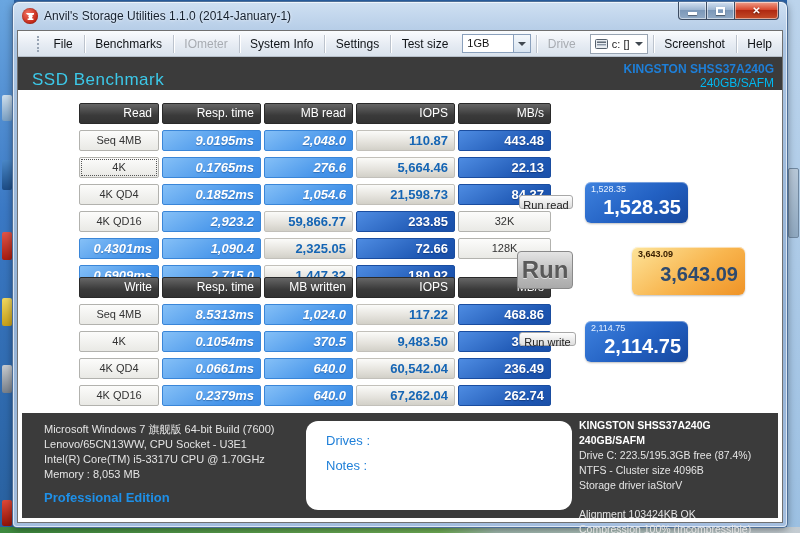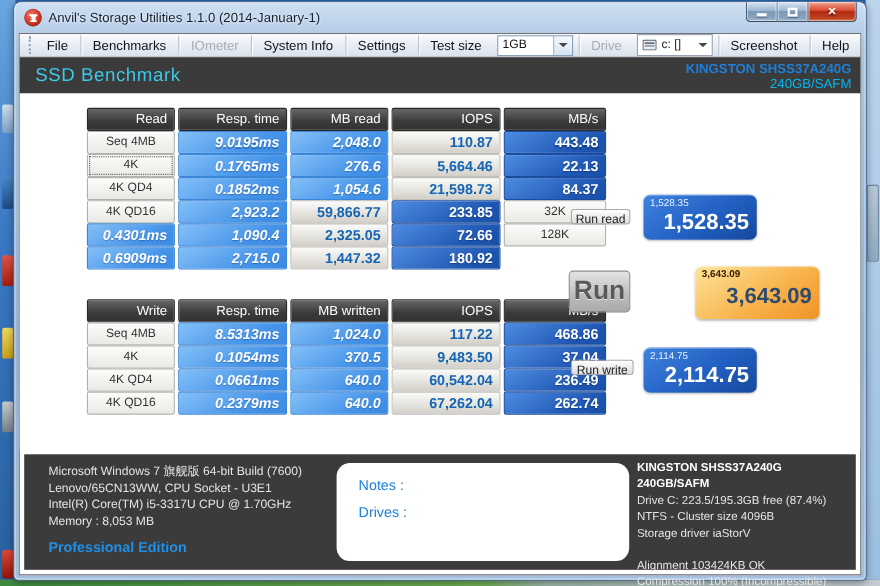--- a/index.html
+++ b/index.html
@@ -38,50 +38,50 @@
   .wbtn.close { width:45px; border-radius:0 0 4px 0; font-weight:bold;
     background:linear-gradient(#f0a08c,#d8482e 45%,#b02a12 50%,#c44c28);
     text-shadow:0 1px 2px rgba(0,0,0,.5); }
   .glyph-min { width:9px; height:3px; background:#fff; box-shadow:0 1px 1px rgba(0,0,0,.4); margin-top:6px; }
   .glyph-max { width:9px; height:8px; border:2px solid #fff; box-shadow:0 1px 1px rgba(0,0,0,.4); }
 
   .window-body { position:absolute; left:4px; right:4px; top:28px; bottom:4px;
     background:#fff; border:1px solid #707070; display:flex; flex-direction:column; }
 
   
-  .menubar { height:21px; flex:none; display:flex; align-items:center;
+  .menubar { height:26px; flex:none; display:flex; align-items:center;
     background:linear-gradient(#fafcfe,#e8edf4 50%,#d9e2ec);
-    border-bottom:1px solid #b6bfca; padding-left:4px; }
+    border-bottom:1px solid #b6bfca; padding-left:15px; }
   .grip { width:3px; height:16px; border-left:2px dotted #98a4b4; margin:0 4px; }
   .menu-item { font-size:12px; color:#101418; padding:0 10px; height:24px; line-height:24px; white-space:nowrap; }
   .menu-item.disabled { color:#a8acb2; }
   .msep { width:1px; height:18px; background:#bcc3cd; box-shadow:1px 0 0 #fff; margin:0 1px; }
   .combo { display:flex; align-items:center; margin:0 4px; }
   .combo-field { width:52px; height:19px; background:#fff; border:1px solid #8aa0bc;
     font-size:11px; line-height:17px; padding-left:4px; color:#111; }
   .combo-btn { width:17px; height:19px; border:1px solid #8aa0bc; border-left:none;
     background:linear-gradient(#f4f8fc,#d8e4f0); display:flex; align-items:center; justify-content:center; }
   .arrow-down { width:0; height:0; border-left:4px solid transparent; border-right:4px solid transparent; border-top:4px solid #404850; }
   .drive-combo { display:flex; align-items:center; width:124px; height:20px; margin:0 4px;
     background:#fff; border:1px solid #98a4b2; padding:0 4px; }
   .drive-combo .txt { flex:1; font-size:11px; color:#222; padding-left:4px; }
 
   
   .bench-header { height:33px; flex:none; background:#3b3b3b; display:flex;
-    align-items:center; justify-content:space-between; padding:0 8px 0 14px; }
+    align-items:flex-end; justify-content:space-between; padding:0 8px 0 14px; }
   .bench-title { font-size:17px; color:#3cc8e8; letter-spacing:.5px; }
   .device { text-align:right; line-height:14px; }
   .device .l1 { font-size:12px; font-weight:bold; color:#1e7fd8; }
   .device .l2 { font-size:12px; font-weight:normal; color:#00b8f0; }
 
   
   .main { position:relative; flex:1; background:#fff; }
 
   .bench-table { position:absolute; display:grid;
-    grid-template-columns:80px 99px 89px 99px 93px; gap:0 3px;padding-left:48px; }
+    grid-template-columns:80px 99px 89px 99px 93px; gap:6px 3px;padding-left:48px; }
   .bench-table > div { height:21px; line-height:19px; border-radius:2px; }
   .hc { background:linear-gradient(#666,#3a3a3a 60%,#333); border:1px solid #2a2a2a;
     color:#fff; font-size:12px; text-align:right; padding-right:6px; }
   .lbl { background:linear-gradient(#fcfcfb,#e9e9e5); border:1px solid #b2b2ae;
     font-size:11px; color:#333; text-align:center; }
   .lbl.focus { outline:1px dotted #555; outline-offset:-3px; }
   .v { font-size:13px; font-weight:bold; text-align:right; padding-right:6px; border:1px solid transparent; }
   .v-blue { background:linear-gradient(150deg,#85c0f7,#4493e9 70%,#3c8ae2); color:#fff;
     border-color:#3a86d8; text-shadow:0 1px 1px rgba(0,40,90,.35);font-style:italic; }
   .v-iops { background:linear-gradient(#fbfbf9,#e4e2dc 60%,#d2d0c8); color:#1565b4; border-color:#c2c0ba; }
@@ -300,22 +300,22 @@
     <div class="footer">
       <div class="sysinfo">
         <div>Microsoft Windows 7 旗舰版  64-bit Build (7600)</div>
         <div>Lenovo/65CN13WW, CPU Socket - U3E1</div>
         <div>Intel(R) Core(TM) i5-3317U CPU @ 1.70GHz</div>
         <div>Memory : 8,053 MB</div>
       </div>
       <div class="edition">Professional Edition</div>
 
       <div class="notesbox">
+        <div class="nlabel">Drives :</div>
         <div class="nlabel">Notes :</div>
-        <div class="nlabel">Drives :</div>
       </div>
 
       <div class="devinfo">
         <div class="b">KINGSTON SHSS37A240G 240GB/SAFM</div>
         <div>Drive C: 223.5/195.3GB free (87.4%)</div>
         <div>NTFS - Cluster size 4096B</div>
         <div>Storage driver  iaStorV</div>
         <div class="gap"></div>
         <div>Alignment 103424KB OK</div>
         <div>Compression 100% (Incompressible)</div>

